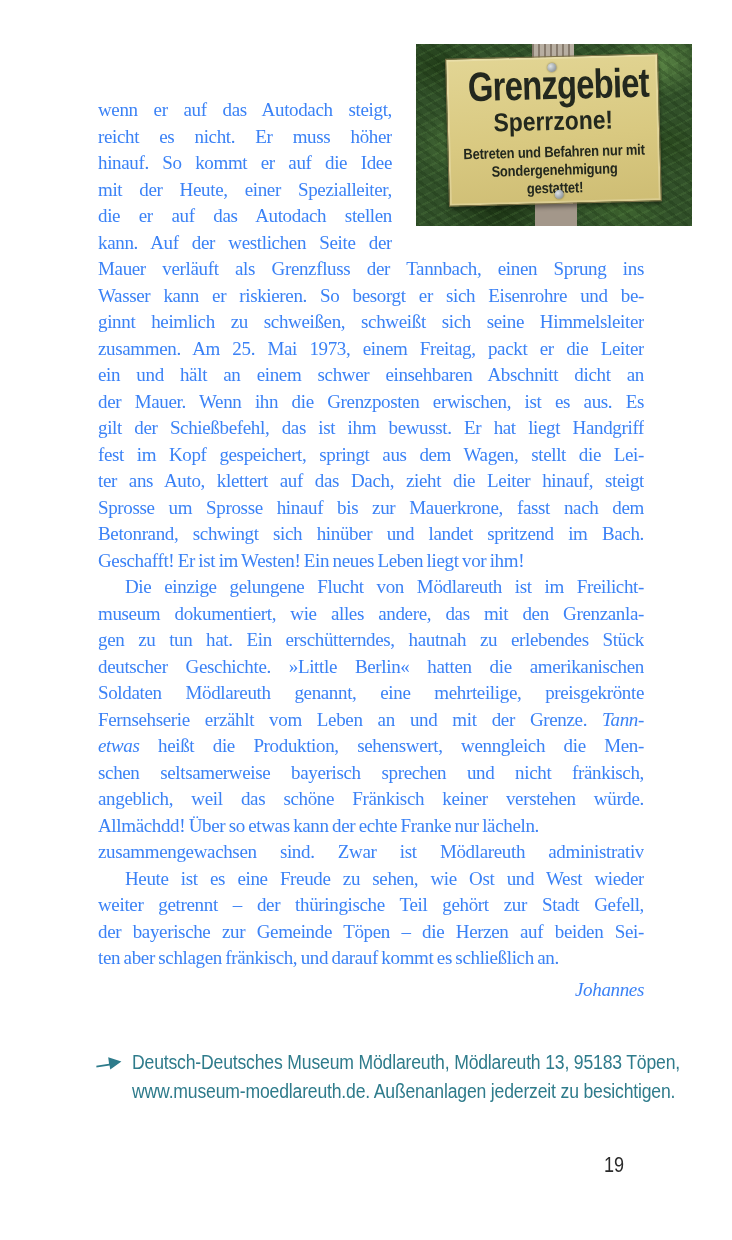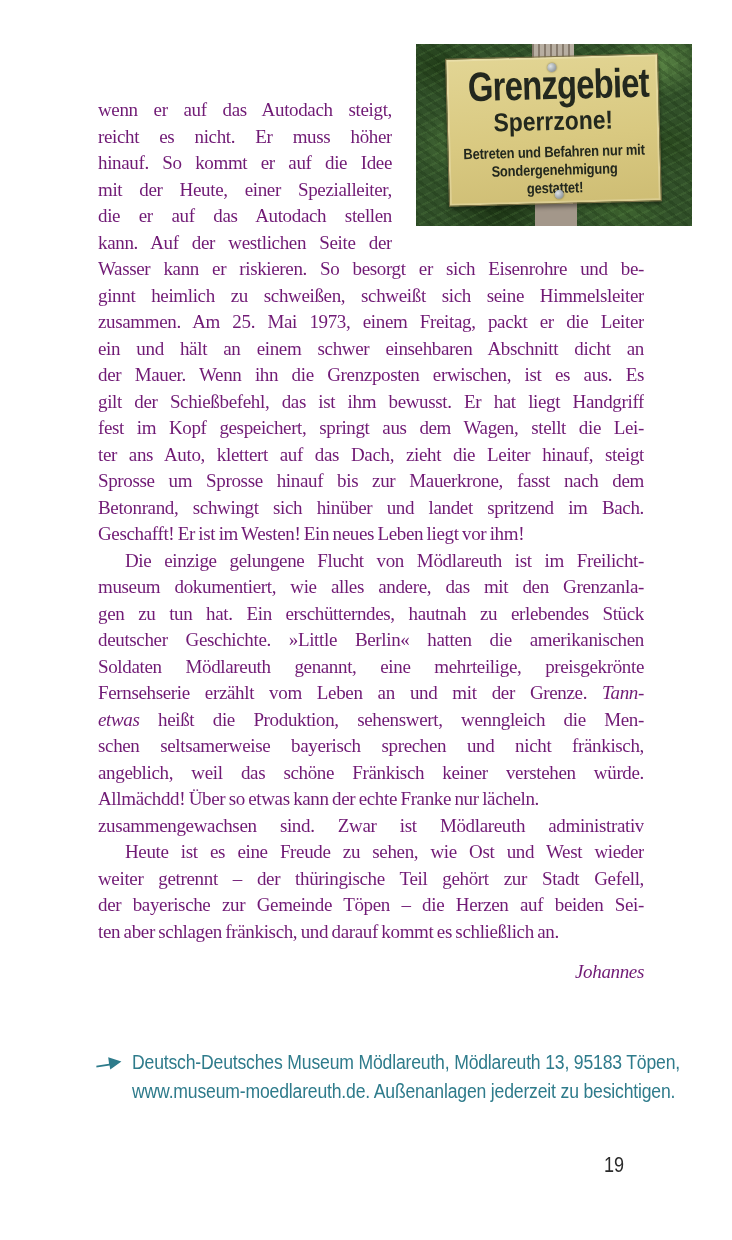--- a/index.html
+++ b/index.html
@@ -54,32 +54,32 @@
     position:absolute; width:9px; height:9px; border-radius:50%;
     background:radial-gradient(circle at 35% 35%, #dde2e5 0%, #8d959b 75%);
     box-shadow:0 0 2px rgba(0,0,0,.55);
   }
   .screw-top { left:101px; top:6px; }
   .screw-bot { left:105px; top:133px; }
 
   
   .textcol {
     position:absolute; left:98px; top:97px; width:546px;
-    font-size:19px; color:#701a75;
+    font-size:19px; color:#3b82f6;
     letter-spacing:-0.35px; word-spacing:-1px;
   }
   .tl {
     height:26.5px; line-height:26.5px; overflow:hidden;
     text-align:justify; text-align-last:justify;
   }
   .pl  { text-align-last:left; }
   .ind { text-indent:27px; }
   .narrowwrap { width:294px; }
   .it { font-style:italic;margin-top:20px; }
-  .sig { text-align-last:right; font-style:italic; margin-top:14px; }
+  .sig { text-align-last:right; font-style:italic; margin-top:5px; }
 
   
   .note { position:absolute; left:96px; top:1048px; display:flex; gap:9px; color:#2e7b8b; }
   .arrow-wrap { flex:none; width:27px; margin-top:4px; }
   .arrow-wrap svg { display:block; transform:rotate(-4deg); }
   .notetext {
     font-family:"Liberation Sans", sans-serif; font-size:20px; line-height:29px;
     transform:scaleX(0.88); transform-origin:left top; white-space:nowrap;
     letter-spacing:-0.2px;
   }
@@ -113,20 +113,21 @@
 
   <main class="textcol">
     <div class="narrowwrap">
       <div class="tl">wenn er auf das Autodach steigt,</div>
       <div class="tl">reicht es nicht. Er muss höher</div>
       <div class="tl">hinauf. So kommt er auf die Idee</div>
       <div class="tl">mit der Heute, einer Spezialleiter,</div>
       <div class="tl">die er auf das Autodach stellen</div>
       <div class="tl">kann. Auf der westlichen Seite der</div>
     </div>
+    <div class="tl">Mauer verläuft als Grenzfluss der Tannbach, einen Sprung ins</div>
     <div class="tl">Wasser kann er riskieren. So besorgt er sich Eisenrohre und be-</div>
     <div class="tl">ginnt heimlich zu schweißen, schweißt sich seine Himmelsleiter</div>
     <div class="tl">zusammen. Am 25. Mai 1973, einem Freitag, packt er die Leiter</div>
     <div class="tl">ein und hält an einem schwer einsehbaren Abschnitt dicht an</div>
     <div class="tl">der Mauer. Wenn ihn die Grenzposten erwischen, ist es aus. Es</div>
     <div class="tl">gilt der Schießbefehl, das ist ihm bewusst. Er hat liegt Handgriff</div>
     <div class="tl">fest im Kopf gespeichert, springt aus dem Wagen, stellt die Lei-</div>
     <div class="tl">ter ans Auto, klettert auf das Dach, zieht die Leiter hinauf, steigt</div>
     <div class="tl">Sprosse um Sprosse hinauf bis zur Mauerkrone, fasst nach dem</div>
     <div class="tl">Betonrand, schwingt sich hinüber und landet spritzend im Bach.</div>

